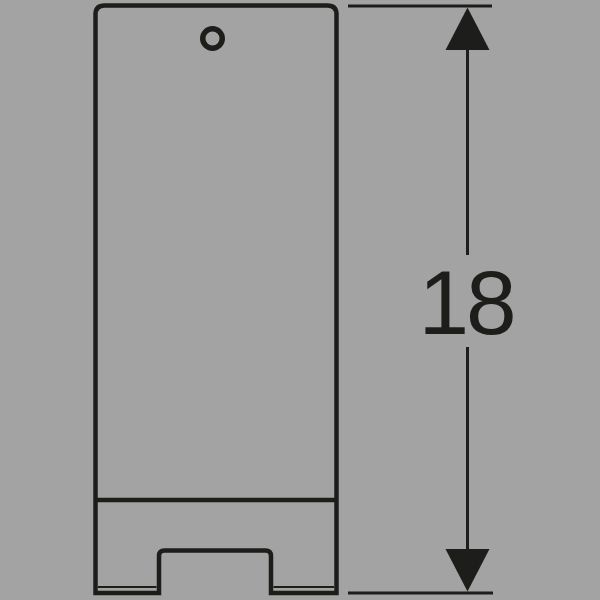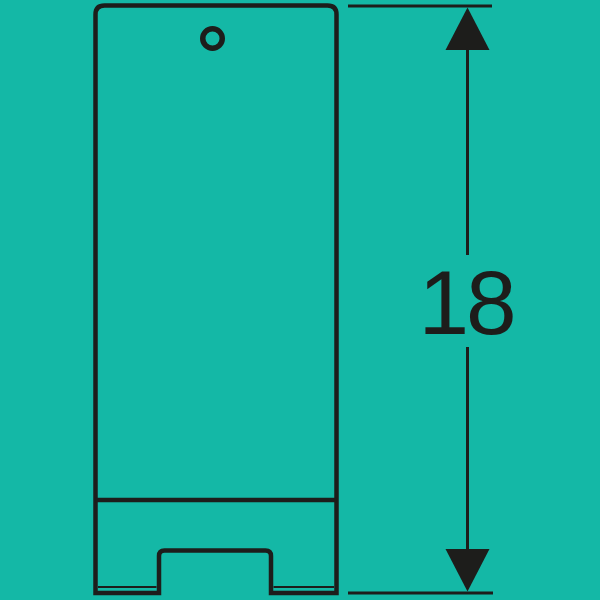--- a/index.html
+++ b/index.html
@@ -5,21 +5,21 @@
   html, body {
     margin: 0;
     padding: 0;
     background: #ffffff;
     font-family: "Liberation Sans", sans-serif;
   }
   .canvas {
     position: relative;
     width: 600px;
     height: 600px;
-    background: #14b8a6;
+    background: #a3a3a3;
     overflow: hidden;
   }
   .drawing {
     display: block;
     width: 600px;
     height: 600px;
   }
   .dim-label {
     font-family: "Liberation Sans", sans-serif;
     font-size: 91px;

